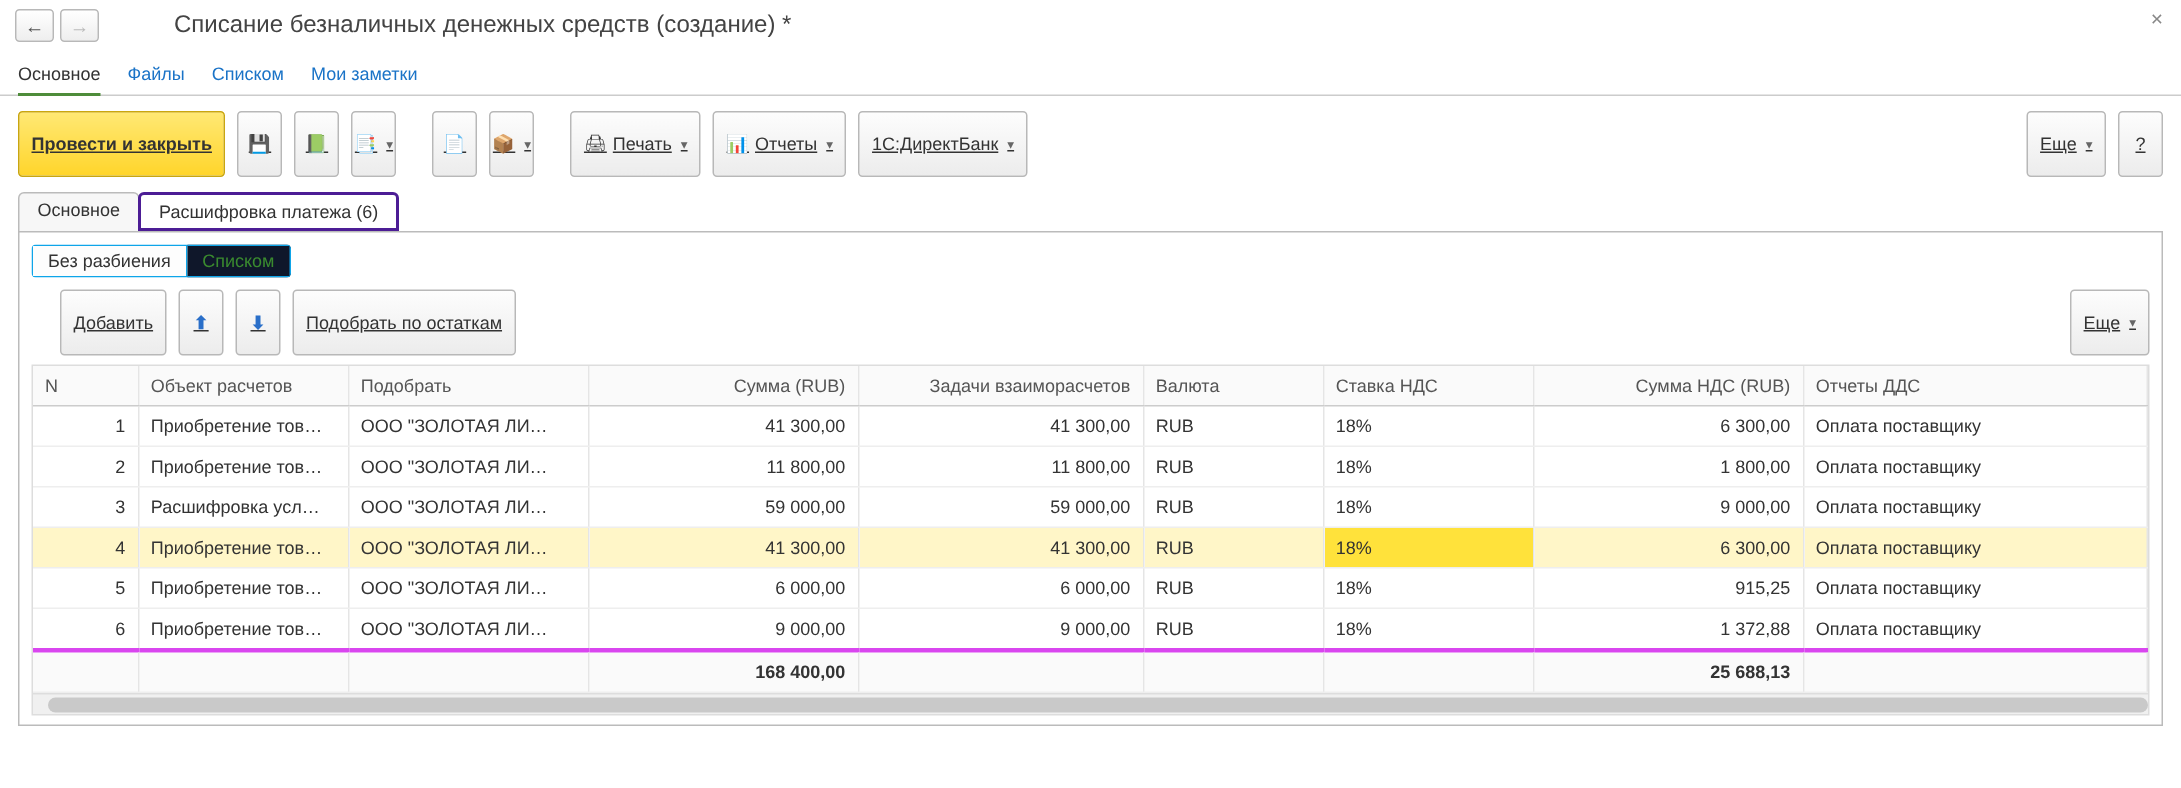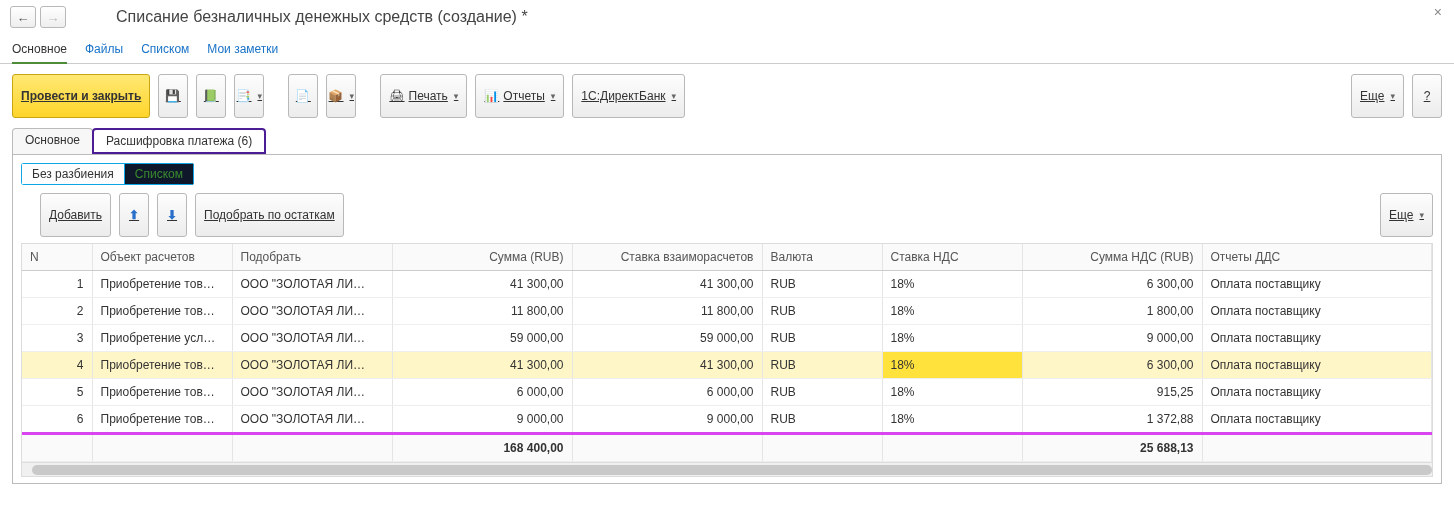--- a/index.html
+++ b/index.html
@@ -212,21 +212,21 @@
         <col style="width:140px">
           <col style="width:180px">
           <col>
       </colgroup>
       <thead>
         <tr>
           <th>N</th>
           <th>Объект расчетов</th>
           <th>Подобрать</th>
           <th class="num-col">Сумма (RUB)</th>
-          <th class="num-col">Ставка взаиморасчетов</th>
+          <th class="num-col">Задачи взаиморасчетов</th>
           <th>Валюта</th>
           <th>Ставка НДС</th>
           <th class="num-col">Сумма НДС (RUB)</th>
           <th>Отчеты ДДС</th>
         </tr>
       </thead>
       <tbody id="tbody">
           <tr>
             <td class="num-col">1</td>
             <td>Приобретение тов…</td>
@@ -244,21 +244,21 @@
             <td>ООО "ЗОЛОТАЯ ЛИ…</td>
             <td class="num-col">11 800,00</td>
             <td class="num-col">11 800,00</td>
             <td>RUB</td>
             <td>18%</td>
             <td class="num-col">1 800,00</td>
             <td>Оплата поставщику</td>
           </tr>
           <tr>
             <td class="num-col">3</td>
-            <td>Приобретение усл…</td>
+            <td>Расшифровка усл…</td>
             <td>ООО "ЗОЛОТАЯ ЛИ…</td>
             <td class="num-col">59 000,00</td>
             <td class="num-col">59 000,00</td>
             <td>RUB</td>
             <td>18%</td>
             <td class="num-col">9 000,00</td>
             <td>Оплата поставщику</td>
           </tr>
           <tr class="sel">
             <td class="num-col">4</td>

